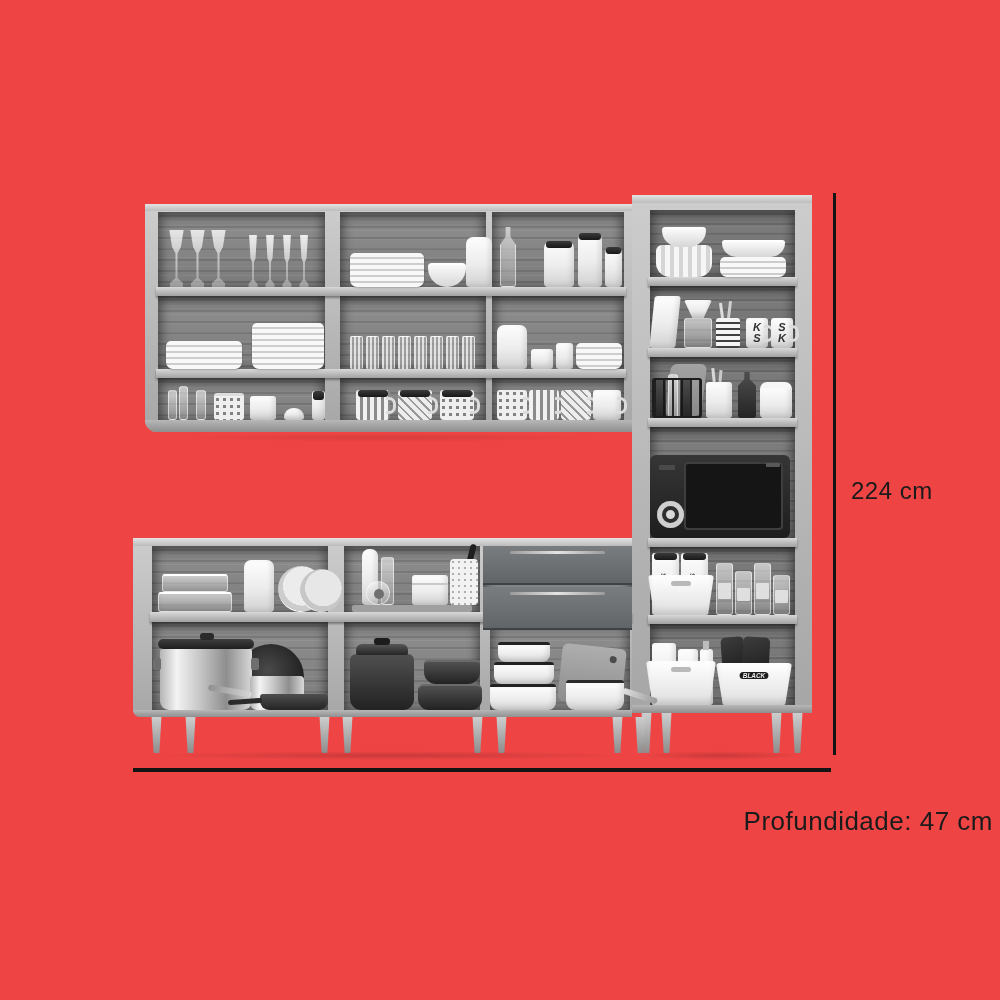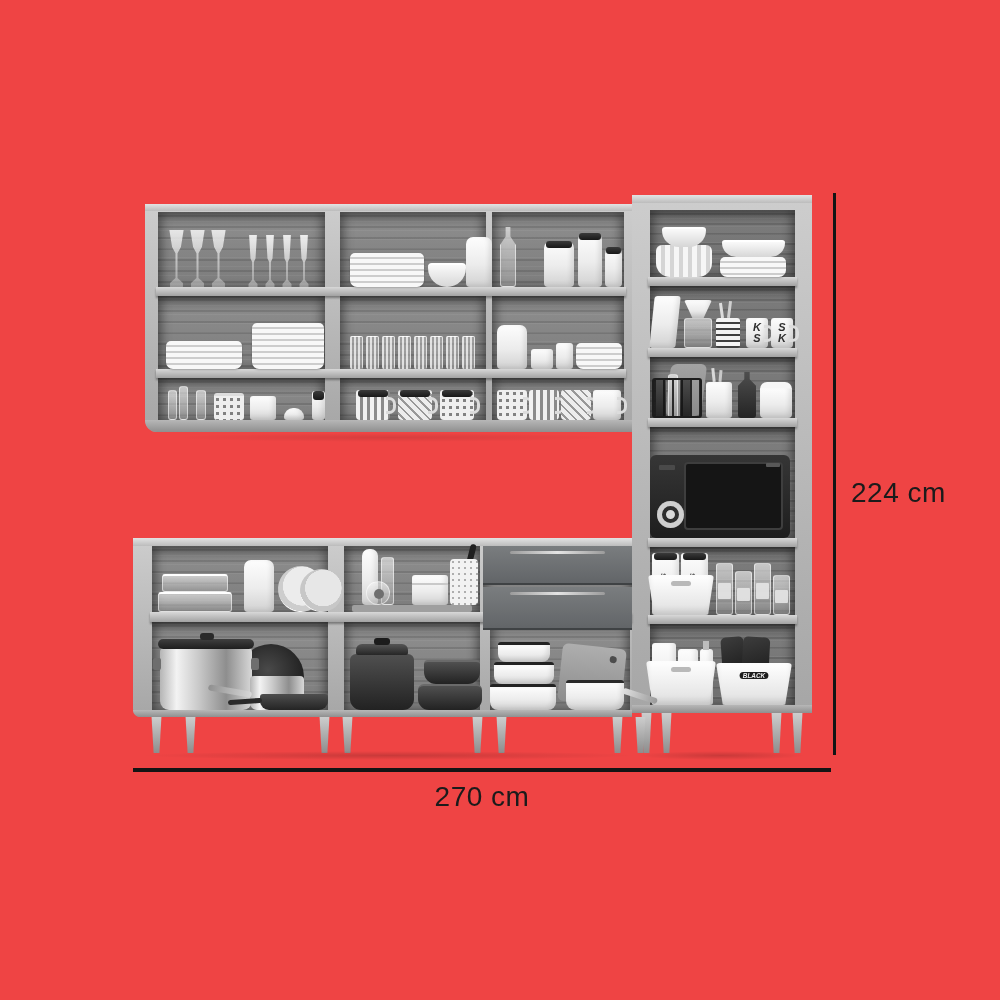--- a/index.html
+++ b/index.html
@@ -53,21 +53,21 @@
   .basket{background:repeating-linear-gradient(90deg,rgba(20,20,20,.85) 0 2px,rgba(20,20,20,0) 2px 9px);border:2px solid #1d1d1d;border-radius:3px;}
   .speckle{background-image:radial-gradient(#aeaeae 1px,rgba(0,0,0,0) 1.1px);background-size:6px 6px;background-color:#f2f2f2;border-radius:4px;}
   .jband{left:8%;right:8%;top:38%;height:32%;background:rgba(228,228,228,.92);border-radius:1px;}
   .letters{font-weight:bold;font-size:11px;line-height:11px;width:12px;left:50%;margin-left:-6px;top:4px;color:#2f2f2f;text-align:center;word-break:break-all;}
   .vtext{font-size:8px;font-weight:bold;color:#555;transform:rotate(-90deg);transform-origin:center;left:2px;top:24px;letter-spacing:1px;}
   .slabel{width:20px;font-size:7px;line-height:7px;font-weight:bold;text-align:center;background:#dedede;color:#1c1c1c;border-radius:1px;transform:scale(.8);padding:1px 0;}
   .blabel{font-size:8px;line-height:9px;font-weight:bold;color:#ededed;background:#1d1d1d;border-radius:6px;padding:0 4px;transform:scale(.8);}
 
   
   .dimline{background:#141414;}
-  .dimtext{position:absolute;font-size:28px;color:#1b1b1b;letter-spacing:0.5px;}
+  .dimtext{position:absolute;font-size:24px;color:#1b1b1b;letter-spacing:0.5px;}
 </style>
 </head>
 <body>
 
 <div id="scene">
 
   <div class="frame" style="left:145px;top:204px;width:487px;height:228px;border-radius:0 0 0 12px;"></div>
   <div class="topface" style="left:145px;top:204px;width:487px;height:7px;"></div>
 
   <div class="cell" style="left:158px;top:212px;width:167px;height:75px;"></div>
@@ -322,15 +322,15 @@
   <i class="leg" style="left:471px;top:717px;"></i>
   <i class="leg" style="left:495px;top:717px;"></i>
   <i class="leg" style="left:611px;top:717px;"></i>
   <i class="leg" style="left:634px;top:717px;"></i>
   <div class="gshadow" style="left:140px;top:751px;width:500px;opacity:.8;"></div>
   <div class="gshadow" style="left:636px;top:751px;width:170px;opacity:.8;"></div>
 
   <div class="dimline" style="left:833px;top:193px;width:3px;height:562px;"></div>
   <div class="dimtext" style="left:851px;top:477px;">224 cm</div>
   <div class="dimline" style="left:133px;top:768px;width:698px;height:4px;"></div>
-  <div class="dimtext" style="left:133px;top:781px;width:698px;text-align:center;">270 cm</div>
+  <div class="dimtext" style="right:7px;top:806px;font-size:26px;">Profundidade: 47 cm</div>
 
 </div>
 
 </body></html>

